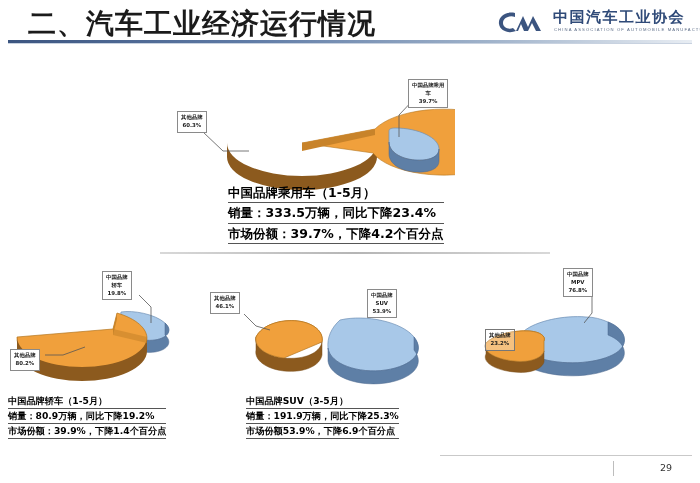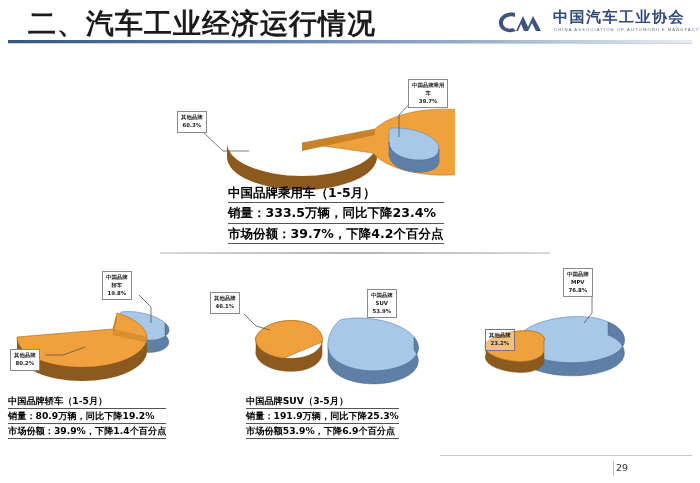--- a/index.html
+++ b/index.html
@@ -233,15 +233,15 @@
     <div class="callout" style="left:17px;top:44px;background:rgba(255,255,255,0.35);border-color:#777;">
       <div>其他品牌</div>
       <div>23.2%</div>
     </div>
   </div>
 
 
   <div class="footer-rule"></div>
   <div class="footer-txt" style="left:528px;margin-top:25px;">月度信息发布</div>
   <div class="footer-sep"></div>
-  <div class="footer-txt" style="left:616px;font-weight:normal;">29</div>
+  <div class="footer-txt" style="left:660px;font-weight:normal;">29</div>
 
 </div>
 
 </body></html>

